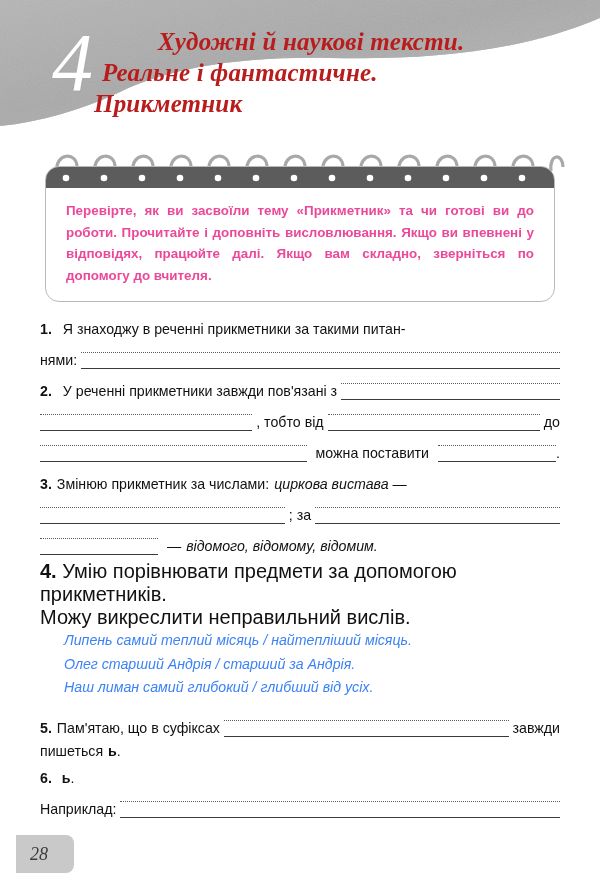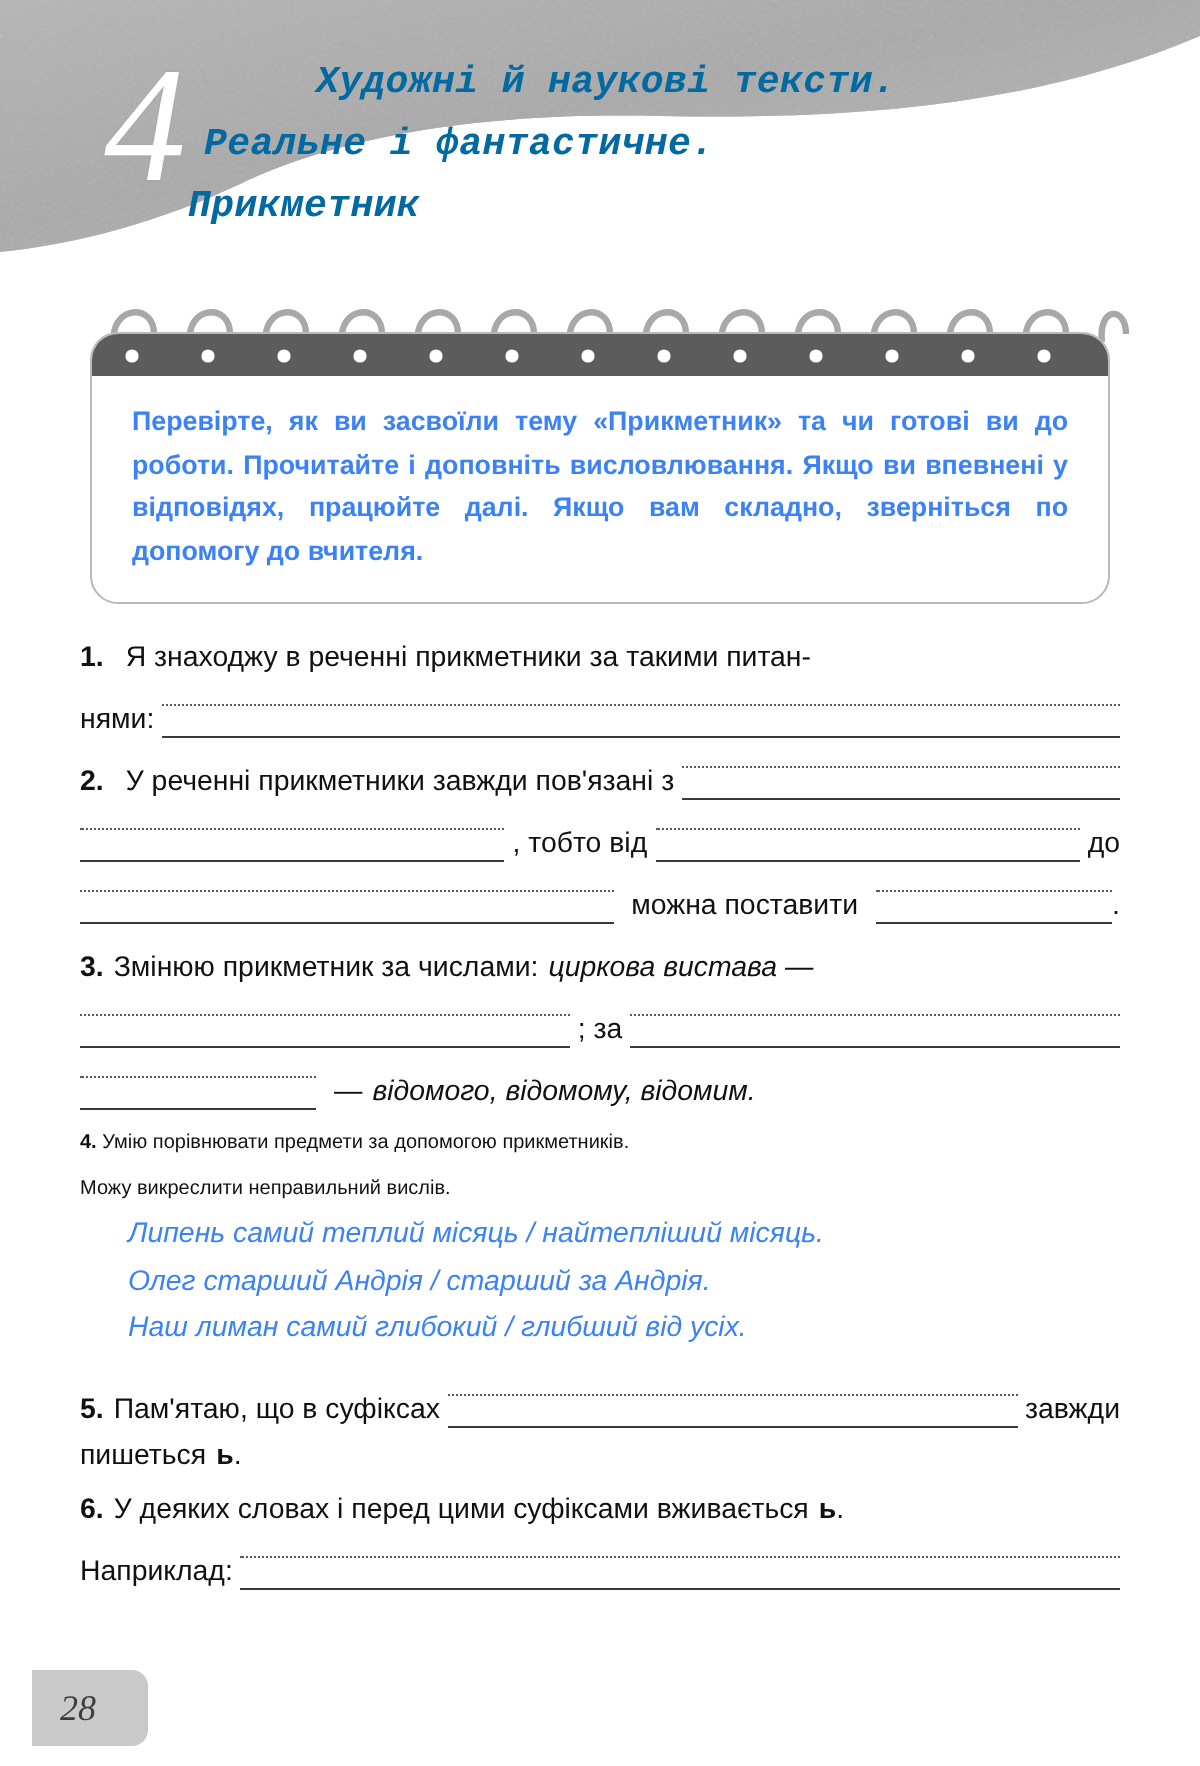--- a/index.html
+++ b/index.html
@@ -45,25 +45,25 @@
     text-shadow: 0 0 1px rgba(150,150,150,0.55);
     user-select: none;
   }
   .title-block {
     position: absolute;
     left: 78px;
     top: 26px;
     width: 520px;
   }
   .title-line {
-    font-family: Liberation Mono, monospace;
+    font-family: Liberation Serif, serif;
     font-style: italic;
     font-weight: 700;
-    color: #0369a1;
-    font-size: 19px;
+    color: #b91c1c;
+    font-size: 25px;
     line-height: 31px;
     white-space: nowrap;
     letter-spacing: 0.2px;
   }
   .title-line.l1 { margin-left: 80px; }
   .title-line.l2 { margin-left: 24px; }
   .title-line.l3 { margin-left: 16px; }
 
   
   .spiral {
@@ -89,21 +89,21 @@
   .instruction-bar {
     height: 21px;
     background: #5c5c5c;
     position: relative;
   }
   .instruction-text {
     padding: 12px 20px 15px 20px;
     font-size: 13.4px;
     font-weight: 700;
     line-height: 21.5px;
-    color: #3b82f6;
+    color: #ec4899;
     text-align: justify;
     text-justify: inter-word;
   }
 
   
   .exercises {
     position: absolute;
     left: 40px;
     top: 308px;
     width: 520px;
@@ -156,21 +156,21 @@
     content: "";
     position: absolute;
     left: 0; right: 0;
     bottom: 1px;
     border-top: 1px solid #3a3a3a;
   }
   .blank.no-left-margin { margin-left: 0; }
   .blank.no-right-margin { margin-right: 0; }
 
   .ex-para {
-    font-size: 10px;
+    font-size: 20px;
     color: #111111;
     line-height: 23px;
   }
   .ex-para .num { font-weight: 700; }
   .example-line {
     font-size: 14.2px;
     font-style: italic;
     color: #3b82f6;
     line-height: 23.5px;
     padding-left: 24px;
@@ -349,21 +349,20 @@
       <div class="ex-line tight">
         <span class="txt">пишеться</span>
         <span class="txt b sp-l">ь</span>
         <span class="txt">.</span>
       </div>
     </div>
 
     <div class="ex" style="margin-top:4px;">
       <div class="ex-line tight">
         <span class="num padsm">6.</span>
-        <span class="txt">У деяких словах і перед цими суфіксами вживається</span>
         <span class="txt b sp-l">ь</span>
         <span class="txt">.</span>
       </div>
       <div class="ex-line">
         <span class="txt">Наприклад:</span>
         <span class="blank no-right-margin"></span>
       </div>
     </div>
 
   </div>

